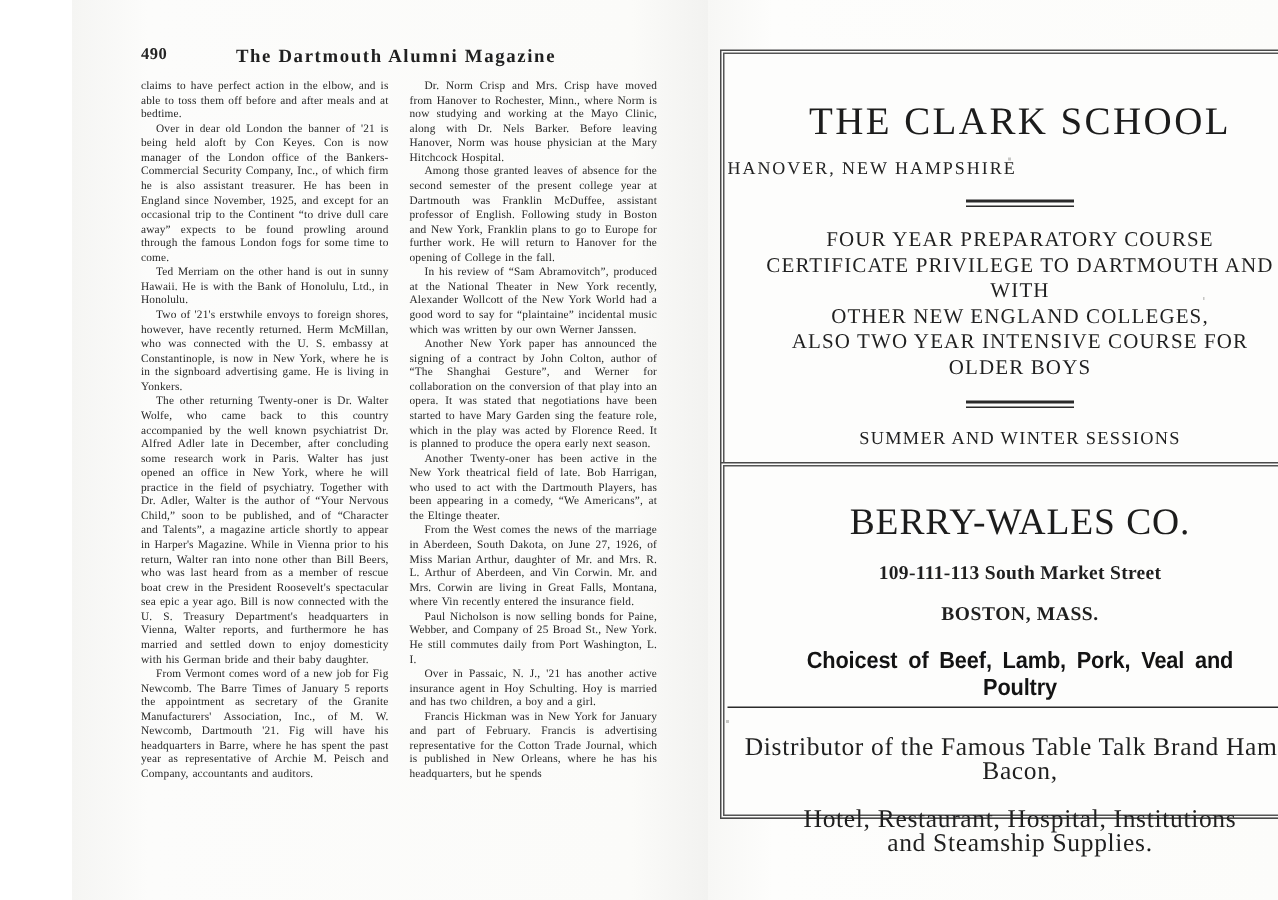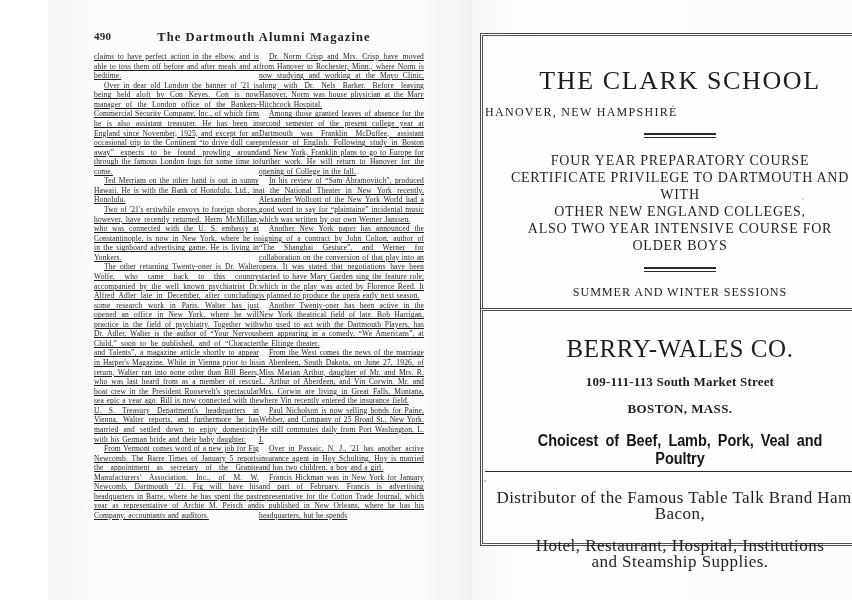--- a/index.html
+++ b/index.html
@@ -71,21 +71,21 @@
     letter-spacing: 1.1px;
     color: #202020;
   }
 
   #columns {
     position: absolute;
     left: 46px;
     top: 52px;
     width: 344px;
     display: flex;
-    text-decoration: underline;
+    gap: 14px;
   }
   .text-column {
     width: 165px;
   }
   .para {
     font-size: 7.55px;
     line-height: 9.56px;
     text-align: justify;
     text-indent: 10px;
     margin: 0 0 0 0;

